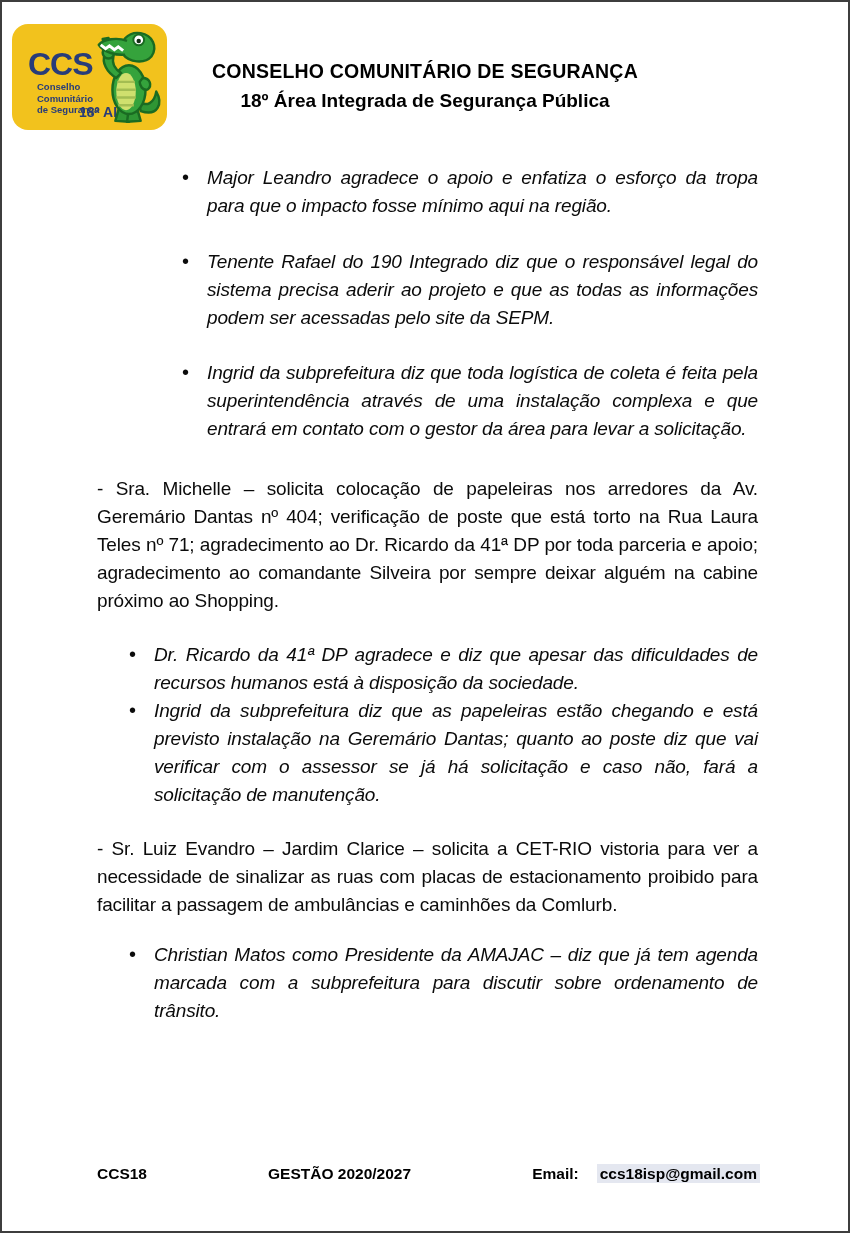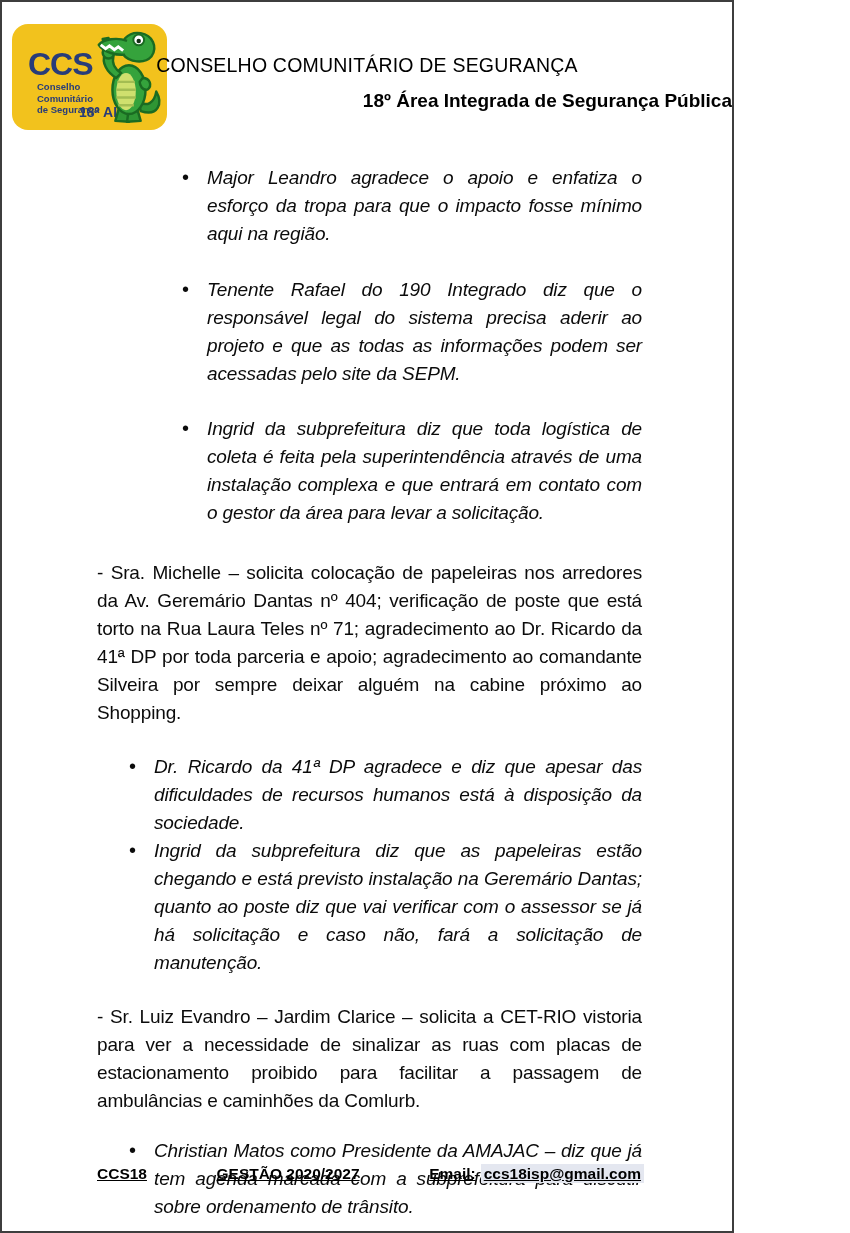--- a/index.html
+++ b/index.html
@@ -1,19 +1,19 @@
 <!DOCTYPE html>
 <html lang="pt"><head>
 <meta charset="utf-8">
 <style>
   * { margin: 0; padding: 0; box-sizing: border-box; }
   html, body { background: #ffffff; }
   .page {
     position: relative;
-    width: 734px;
+    width: 850px;
     height: 1233px;
     border: 2px solid #3e3e3e;
     background: #ffffff;
     overflow: hidden;
     font-family: "Liberation Sans", sans-serif;
     color: #000;
   }
   
   .logo {
     position: absolute;
@@ -42,30 +42,30 @@
   .logo .aisp {
     position: absolute;
     left: 67px; top: 80px;
     font-size: 14px;
     font-weight: bold;
     color: #283c79;
   }
   .logo svg { position: absolute; right: 1px; top: 4px; }
   .title {
     position: absolute;
-    left: 0; right: 0; top: 52px;
+    left: 0; right: 0; top: 58px;
     text-align: center;
-    font-weight: normal;
+    font-weight: bold;
     font-size: 19.5px;
     letter-spacing: 0.2px;
   }
   .subtitle {
     position: absolute;
     left: 0; right: 0; top: 88px;
-    text-align: right;
+    text-align: center;
     font-weight: bold;
     font-size: 19px;
   }
   
   .doc-body {
     position: absolute;
     left: 95px; right: 90px; top: 162px;
     font-size: 19px;
     line-height: 28px;
     letter-spacing: -0.15px;
@@ -93,26 +93,25 @@
   .b8 { margin-bottom: 0; }
   
   .footer {
     position: absolute;
     left: 95px; right: 88px; top: 1163px;
     display: flex;
     justify-content: space-between;
     align-items: baseline;
     font-weight: bold;
     font-size: 15.5px;
-    text-decoration: underline;
   }
   .footer .email-val {
     background: #e4e7f0;
     padding: 1px 3px;
-    margin-left: 5px;
+    margin-left: 18px;
   }
 </style>
 </head>
 <body>
 
 <div class="page">
 
   <div class="logo">
     <div class="ccs">CCS</div>
     <div class="org">

